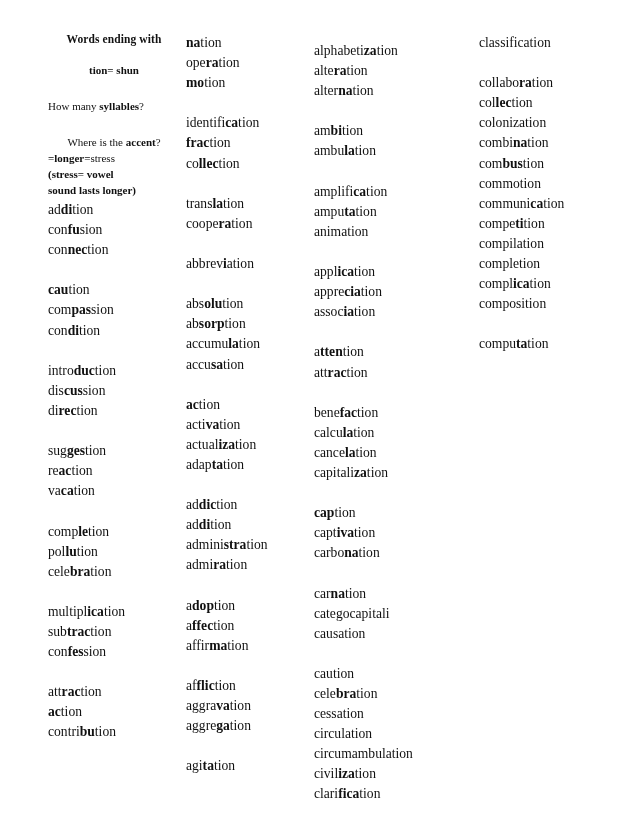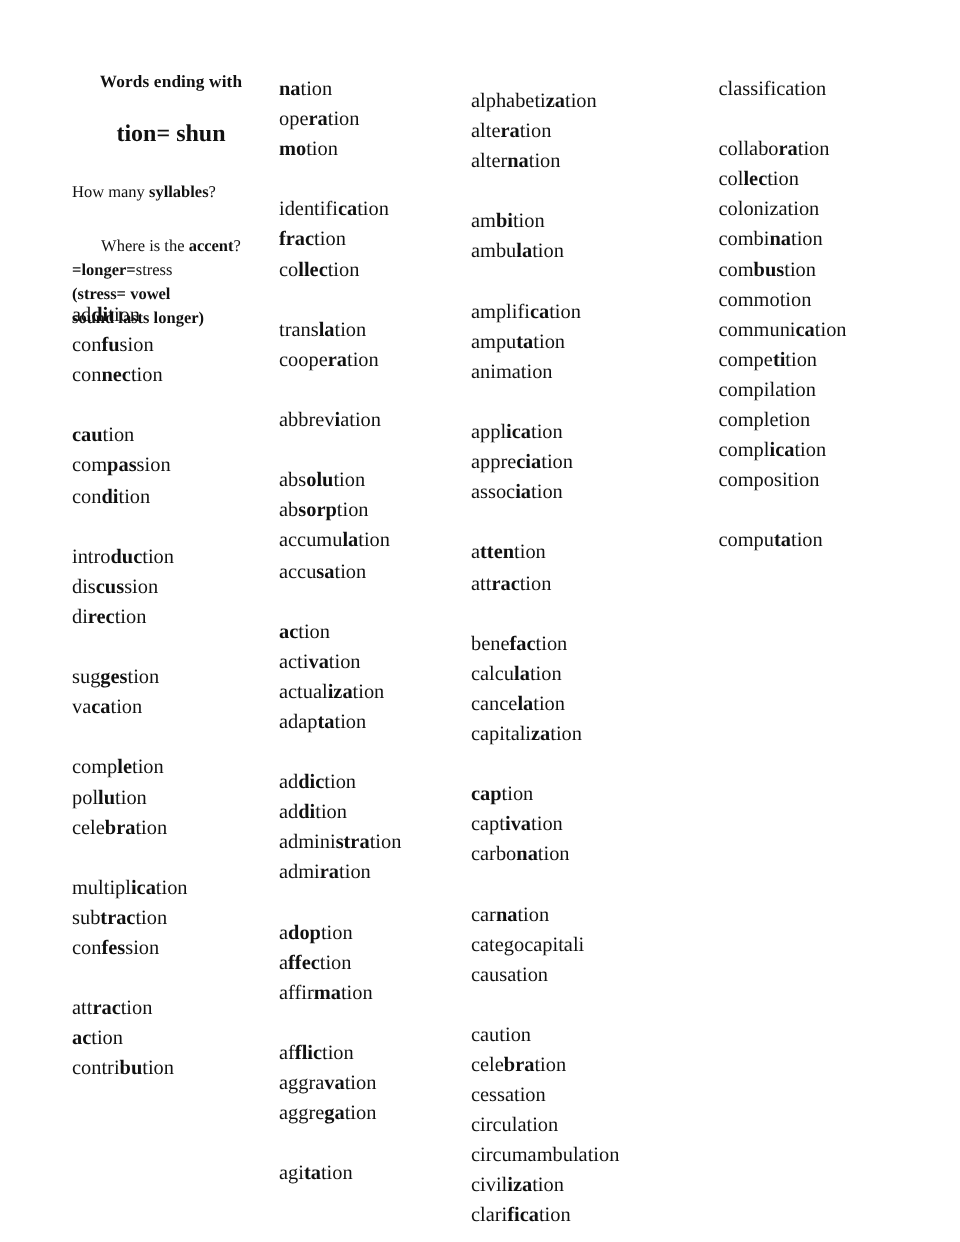--- a/index.html
+++ b/index.html
@@ -18,21 +18,21 @@
 
   #sheet {
     position: relative;
     width: 640px;
     height: 828px;
     background: #ffffff;
   }
 
   .col {
     position: absolute;
-    top: 16px;
+    top: 0;
   }
 
   
   #col-intro   { left: 48px;  width: 132px; }
   #col-1       { left: 48px;  width: 132px; top: 200px; }
   #col-2       { left: 186px; width: 126px; }
   #col-3       { left: 314px; width: 140px; margin-top: 8px; }
   #col-4       { left: 462px; width: 178px; margin-left: 17px; }
 
   
@@ -40,21 +40,21 @@
     font-weight: bold;
     font-size: 11.5px;
     letter-spacing: 0.1px;
     text-align: center;
     margin: 0;
     padding-top: 33px;
     line-height: 1.2;
   }
   .heading-sub {
     font-weight: bold;
-    font-size: 16px;
+    font-size: 11px;
     text-align: center;
     margin: 0;
     padding-top: 17px;
     line-height: 1.2;
   }
   .q-line {
     font-size: 11px;
     margin: 0;
     line-height: 1.45;
   }
@@ -98,20 +98,21 @@
       <div class="gap"></div>
       <div class="word"><b>cau</b><span>tion</span></div>
       <div class="word"><span>com</span><b>pas</b><span>sion</span></div>
       <div class="word"><span>con</span><b>di</b><span>tion</span></div>
       <div class="gap"></div>
       <div class="word"><span>intro</span><b>duc</b><span>tion</span></div>
       <div class="word"><span>dis</span><b>cus</b><span>sion</span></div>
       <div class="word"><span>di</span><b>rec</b><span>tion</span></div>
       <div class="gap"></div>
       <div class="word"><span>sug</span><b>ges</b><span>tion</span></div>
+      <div class="word"><span>re</span><b>ac</b><span>tion</span></div>
       <div class="word"><span>va</span><b>ca</b><span>tion</span></div>
       <div class="gap"></div>
       <div class="word"><span>comp</span><b>le</b><span>tion</span></div>
       <div class="word"><span>pol</span><b>lu</b><span>tion</span></div>
       <div class="word"><span>cele</span><b>bra</b><span>tion</span></div>
       <div class="gap"></div>
       <div class="word"><span>multipl</span><b>ica</b><span>tion</span></div>
       <div class="word"><span>sub</span><b>trac</b><span>tion</span></div>
       <div class="word"><span>con</span><b>fes</b><span>sion</span></div>
       <div class="gap"></div>

